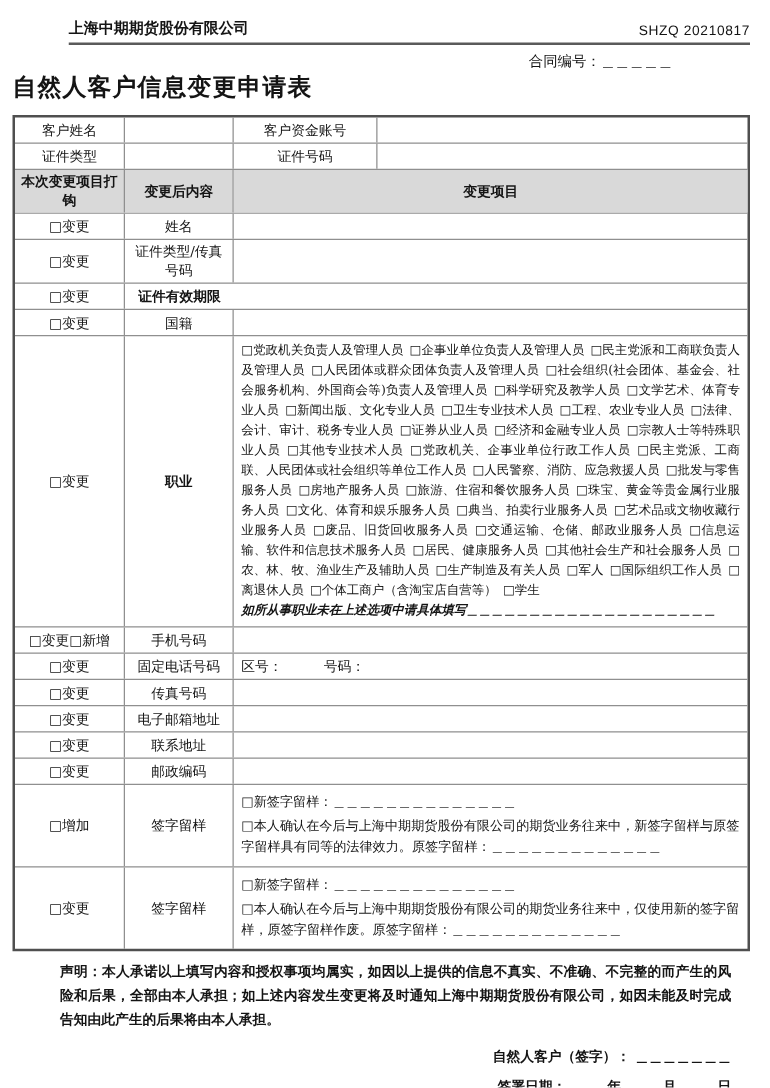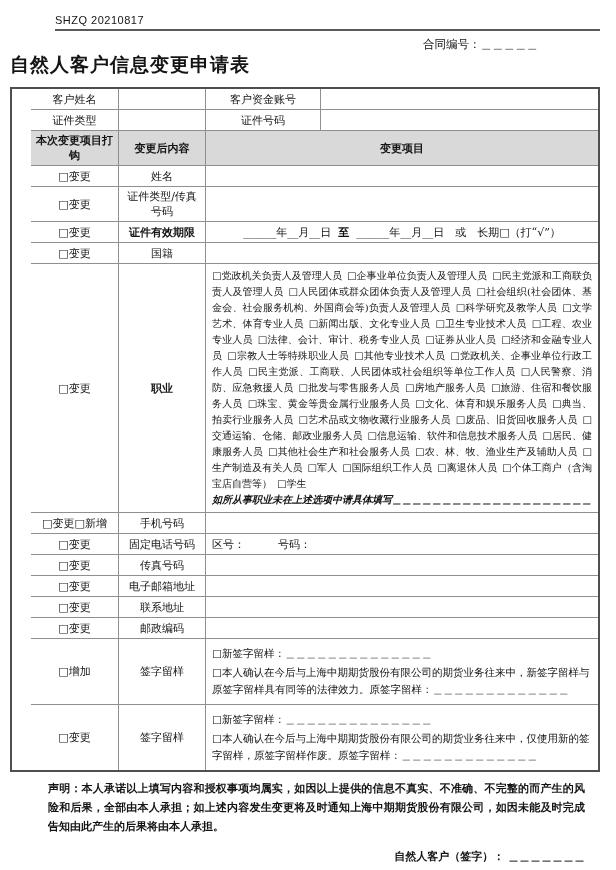--- a/index.html
+++ b/index.html
@@ -14,21 +14,21 @@
   
   .hdr-row { display:flex; justify-content:space-between; align-items:flex-end; margin-left:45px; }
   .company { font-family:"DejaVu Sans","Liberation Sans",sans-serif; font-weight:bold; font-size:12px; }
   .doc-code { font-family:"Liberation Sans","DejaVu Sans",sans-serif; font-size:11px; letter-spacing:.5px; }
   .hdr-line { margin-left:45px; border-top:2px solid #5a5a5a; margin-top:3px; }
   .contract { text-align:right; padding-right:62px; margin-top:6px; font-size:11.5px; }
   .title { text-align:left; font-family:"DejaVu Sans","Liberation Sans",sans-serif;
            font-weight:bold; font-size:19px; margin-top:0; letter-spacing:1px; }
 
   
-  .tbl { border:2px solid #4f4f4f; margin-top:9px; width:590px;padding-left:19px; }
+  .tbl { border:2px solid #4f4f4f; margin-top:9px; width:590px; }
   .trow { display:grid; border-bottom:1px solid #8f8f8f; }
   .trow:last-child { border-bottom:none; }
   .cols4 { grid-template-columns:88px 87px 115px 1fr; }
   .cols3 { grid-template-columns:88px 87px 1fr; }
   .cell { border-right:1px solid #8f8f8f; display:flex; align-items:center; justify-content:center;
           text-align:center; padding:2px 3px; min-height:20px; }
   .cell:last-child { border-right:none; }
   .cell.left { justify-content:flex-start; text-align:left; padding-left:6px; }
   .cell.blk { display:block; text-align:left; padding:4px 6px; }
   .hrow .cell { background:#d9d9d9; font-weight:bold; }
@@ -43,20 +43,21 @@
   
   .declaration { font-weight:bold; margin:7px 15px 0 38px; line-height:19px; text-align:justify; }
   .sign-block { text-align:right; margin:9px 15px 0 0; font-weight:bold; line-height:24px; }
 </style>
 </head>
 <body>
 
 <div class="page">
 
   <div class="hdr-row">
+    <span class="company">上海中期期货股份有限公司</span>
     <span class="doc-code">SHZQ 20210817</span>
   </div>
   <div class="hdr-line"></div>
 
   <div class="contract"><span>合同编号：</span><span>＿＿＿＿＿</span></div>
 
   <div class="title">自然人客户信息变更申请表</div>
 
   <div class="tbl">
 
@@ -87,25 +88,20 @@
 
     <div class="trow cols3 h26">
       <div class="cell">□变更</div>
       <div class="cell">证件类型/传真号码</div>
       <div class="cell left"></div>
     </div>
 
     <div class="trow cols3">
       <div class="cell">□变更</div>
       <div class="cell bold">证件有效期限</div>
-      <div class="cell">
-          <span>______年__月__日</span>
-          <span class="zhi">至</span>
-          <span>______年__月__日  或  长期□（打“√”）</span>
-        </div>
     </div>
 
     <div class="trow cols3">
       <div class="cell">□变更</div>
       <div class="cell">国籍</div>
       <div class="cell left"></div>
     </div>
 
     <div class="trow cols3">
       <div class="cell">□变更</div>

